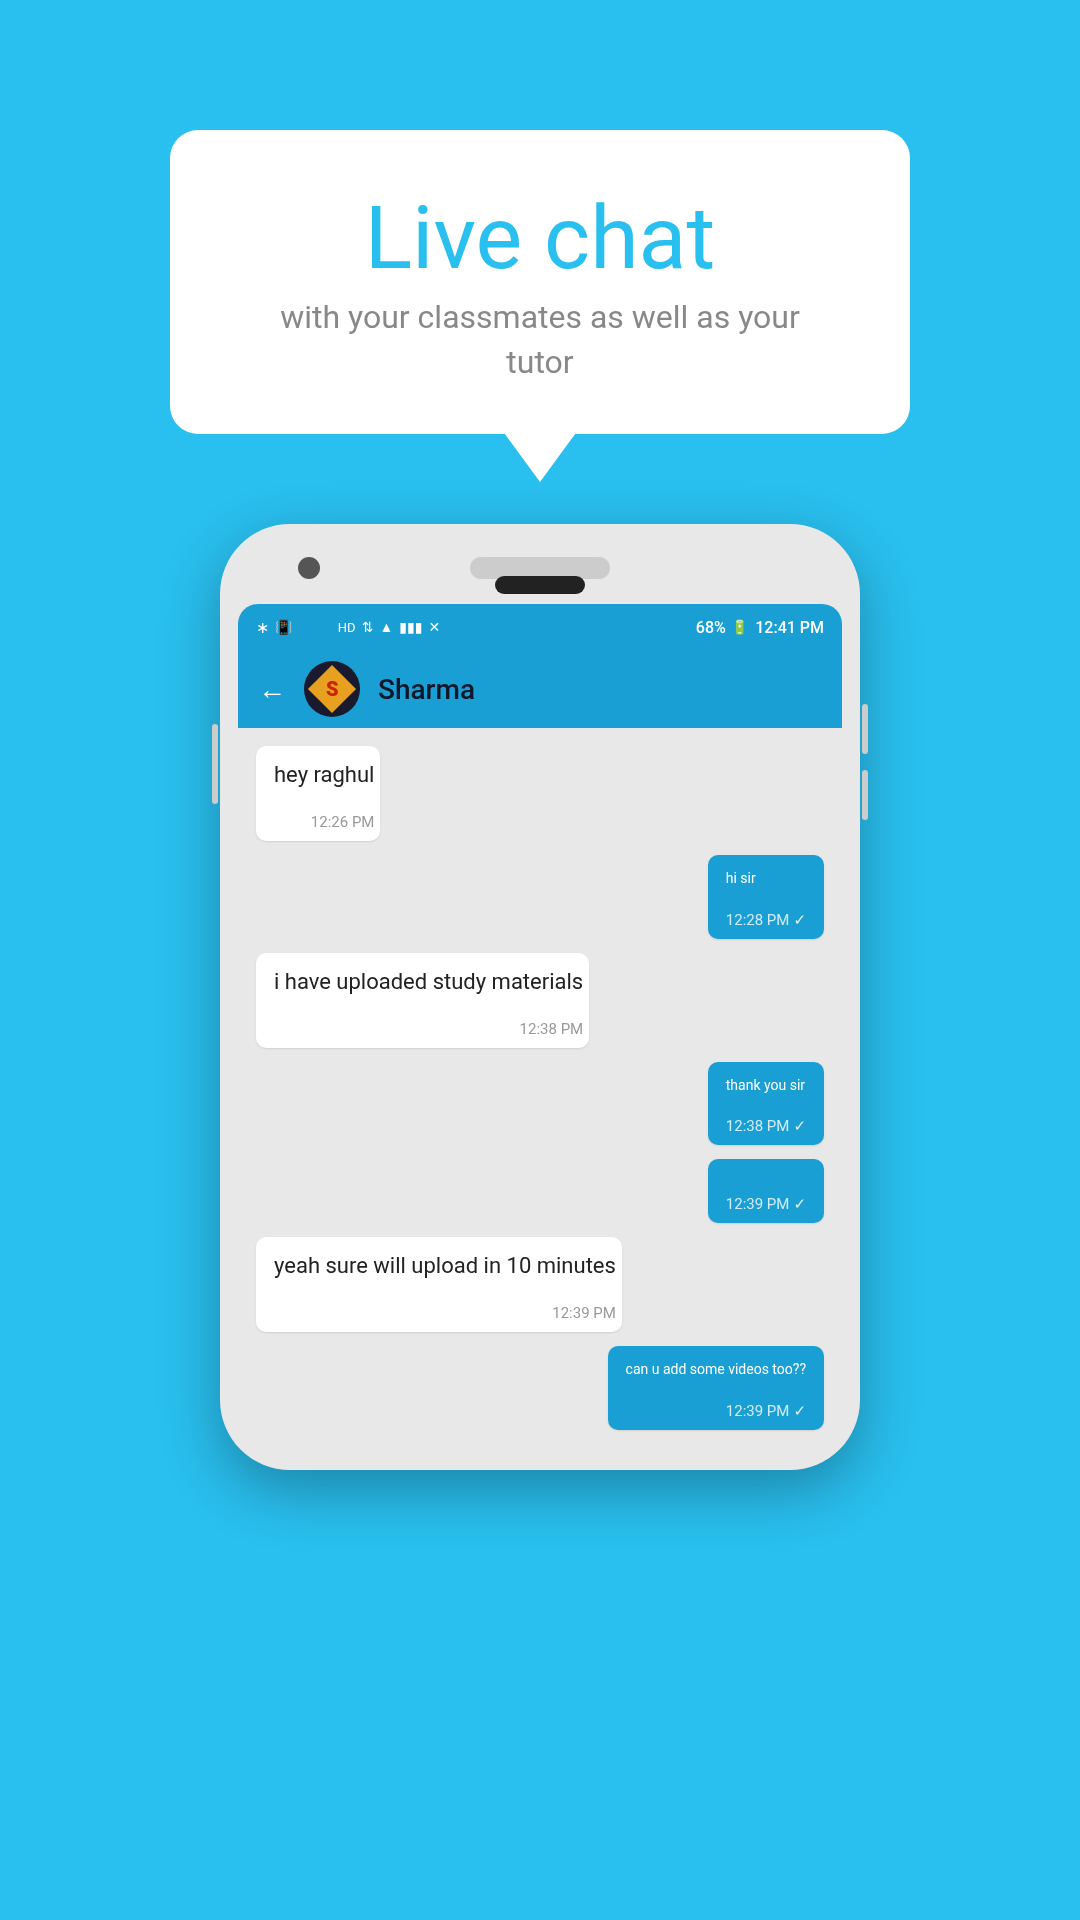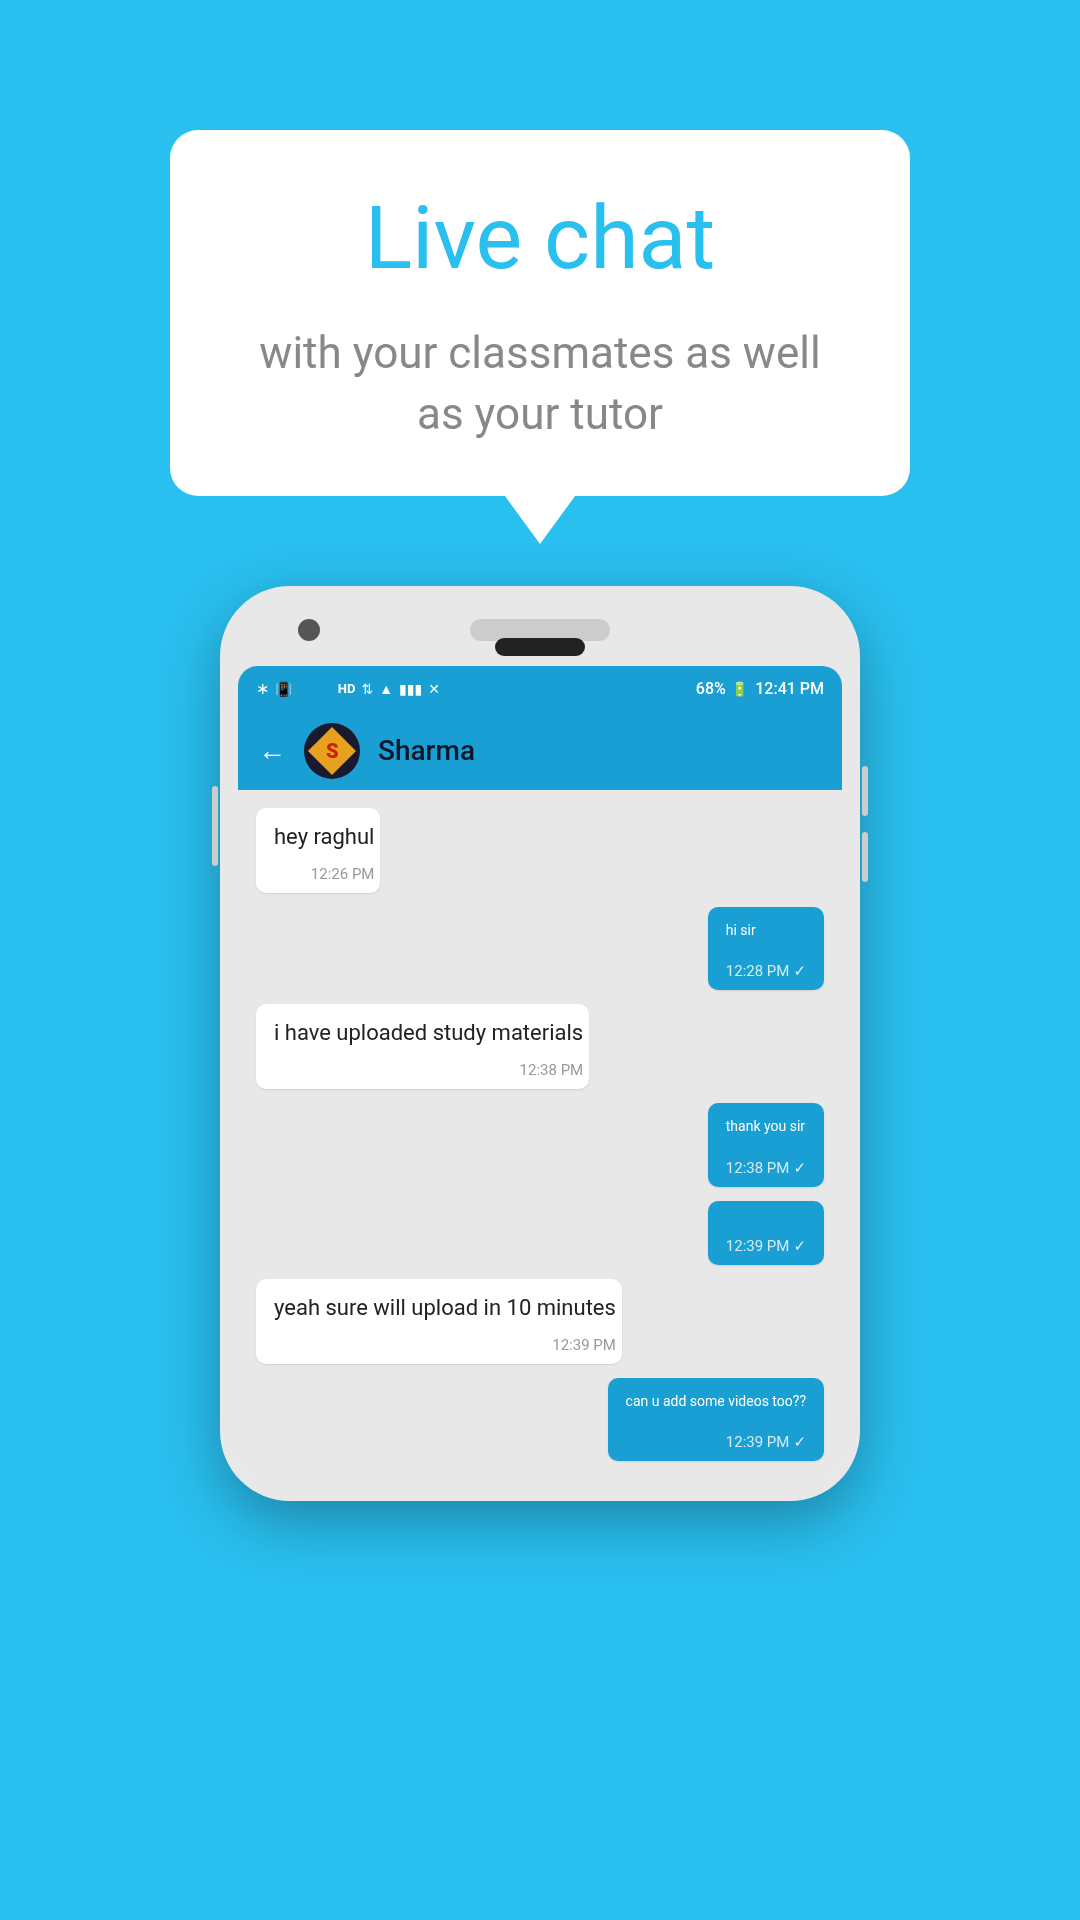--- a/index.html
+++ b/index.html
@@ -38,25 +38,25 @@
       border-left: 38px solid transparent;
       border-right: 38px solid transparent;
       border-top: 52px solid white;
     }
 
     .bubble-title {
       font-size: 88px;
       font-weight: 400;
       color: #29BFEF;
       line-height: 1.1;
-      margin-bottom: 36px;
+      margin-bottom: 8px;
     }
 
     .bubble-subtitle {
-      font-size: 44px;
+      font-size: 32px;
       color: #888;
       font-weight: 400;
       line-height: 1.4;
     }
 
     
     .phone-wrapper {
       margin-top: 90px;
       position: relative;
       width: 640px;
@@ -238,21 +238,21 @@
 
     .msg-text-sent {
       font-size: 14px;
       color: white;
       line-height: 1.4;
     }
 
     .msg-time-received {
       font-size: 15px;
       color: #999;
-      margin-top: 12px;
+      margin-top: 22px;
       text-align: right;
     }
 
     .msg-time-sent {
       font-size: 15px;
       color: rgba(255,255,255,0.8);
       margin-top: 22px;
       text-align: right;
       display: flex;
       align-items: center;
@@ -317,21 +317,21 @@
       <div class="phone-speaker"></div>
       <div class="phone-earpiece"></div>
     </div>
 
     <div class="phone-screen">
 
       <div class="status-bar">
         <div class="status-left">
           <span class="status-text">∗</span>
           <span class="status-icon-small">📳</span>
-          <span class="status-text" style="font-size:13px;font-weight:700;padding-left:39px;">HD</span>
+          <span class="status-text" style="font-size:13px;font-weight:400;padding-left:39px;">HD</span>
           <span class="status-icon-small">⇅</span>
           <span class="status-icon-small">▲</span>
           <span class="status-icon-small">▮▮▮</span>
           <span class="status-icon-small">✕</span>
         </div>
         <div class="status-right">
           <span class="status-text">68%</span>
           <span class="status-icon-small">🔋</span>
           <span class="status-text">12:41 PM</span>
         </div>

